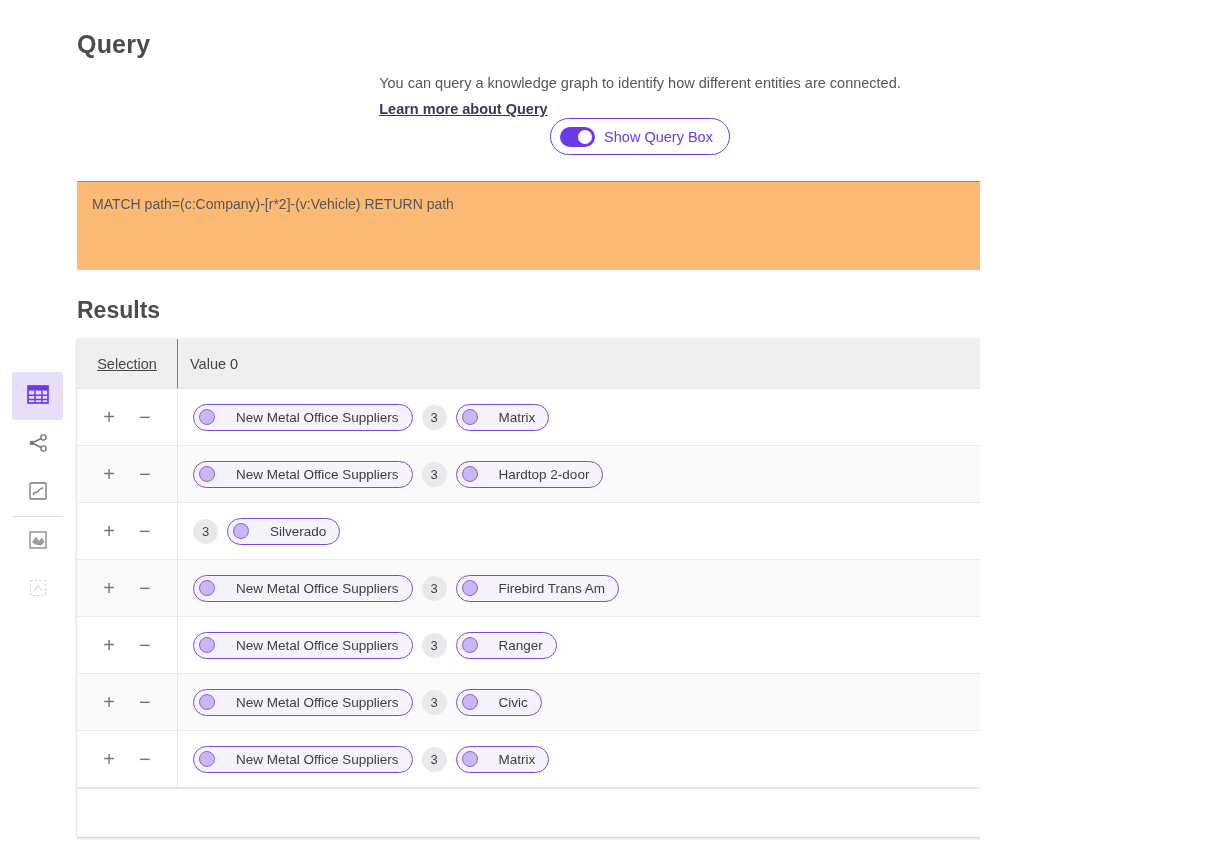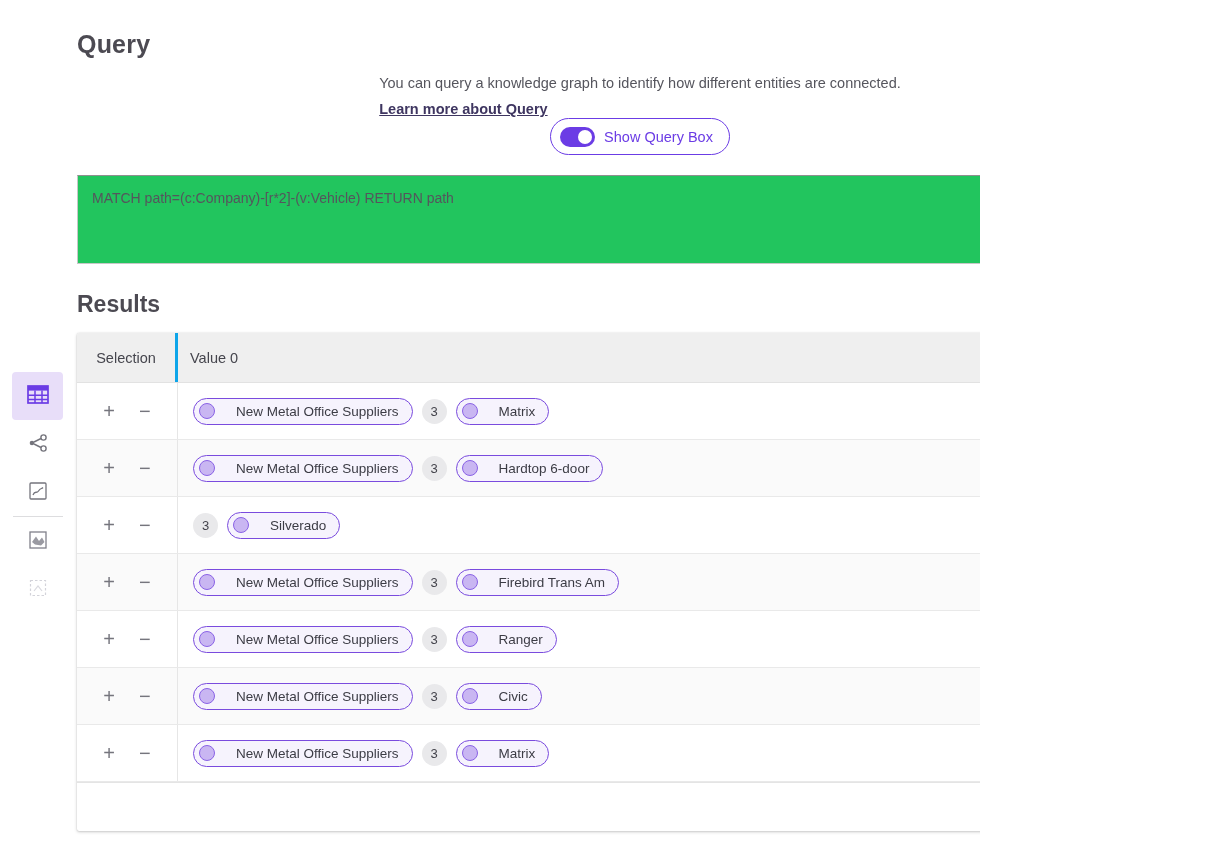--- a/index.html
+++ b/index.html
@@ -16,36 +16,36 @@
   .intro-text p { font-size:14.5px; color:#55555D; }
   .learn-link { display:inline-block; margin-top:10px; font-size:14.5px; font-weight:700; color:#3E3560; text-decoration:underline; cursor:pointer; }
 
   .toggle-pill { display:flex; align-items:center; gap:9px; height:37px; padding:0 16px 0 9px;
     border:1px solid #6B3CE5; border-radius:19px; background:#fff; cursor:pointer; }
   .toggle-track { position:relative; width:35px; height:20px; border-radius:10px; background:#6B3CE5; }
   .toggle-knob { position:absolute; top:3px; right:3px; width:14px; height:14px; border-radius:50%; background:#fff; }
   .toggle-label { font-size:14.5px; color:#6B3CE5; }
 
   
-  .query-box { margin-top:20px; border:1px solid #C7C7C7; border-top:1px solid #8F8F8F; background:#22c55e; }
+  .query-box { margin-top:26px; border:1px solid #C7C7C7; border-top:1px solid #8F8F8F; background:#fdba74; }
   .query-input { position:relative; height:87px; padding:13px 14px; font-size:14px; color:#55555D; line-height:1.35; }
   .resize-grip { position:absolute; right:3px; bottom:3px; }
   .query-footer { height:50px; border-top:1px solid #D4D4D4; display:flex; align-items:center; justify-content:flex-end; gap:11px; padding-right:23px; }
   .btn { font-family:"Liberation Sans", sans-serif; font-size:14.5px; border-radius:3px; cursor:pointer; }
   .btn-clear { width:57px; height:31px; background:#fff; border:1px solid #6B3CE5; color:#8A7EE0; }
   .btn-run { width:49px; height:31px; background:#6B3CE5; border:1px solid #6B3CE5; color:#fff; }
 
   
   .results-title { margin-top:27px; font-size:23px; font-weight:700; color:#4C4A52; }
 
   .results-card { margin-top:15px; height:498px; background:#fff; border-radius:2px;
     box-shadow:0 1px 3px rgba(70,70,70,.3), 0 0 1px rgba(70,70,70,.25); display:flex; flex-direction:column; }
 
   .thead { height:50px; background:#EFEFEF; border-bottom:1px solid #E2E2E2; display:flex; align-items:stretch; font-size:14.5px; color:#45454D; border-radius:2px 2px 0 0; }
-  .h-sel { width:101px; display:flex; align-items:center; justify-content:center; border-right:3px solid #0ea5e9; }
+  .h-sel { width:101px; display:flex; align-items:center; justify-content:center; border-right:1px solid #0ea5e9;text-decoration:underline; }
   .h-val { flex:1; display:flex; align-items:center; padding-left:12px; }
   .h-strip { width:16px; background:#F5F5F5; border-left:1px solid #E4E4E4; }
 
   .tbody { position:relative; height:399px; }
   .trow { display:flex; align-items:stretch; height:57px; border-bottom:1px solid #E9E9E9; background:#fff; }
   .trow.alt { background:#FAFAFA; }
   .cell-sel { width:101px; display:flex; align-items:center; justify-content:center; gap:20px; border-right:1px solid #E6E6E6; }
   .row-op { background:none; border:none; font-size:20px; font-weight:300; color:#75757D; cursor:pointer; line-height:1; padding:0 2px; font-family:"Liberation Sans", sans-serif; }
   .cell-val { flex:1; display:flex; align-items:center; gap:9px; padding-left:15px; }
   .cell-expand { width:66px; display:flex; align-items:center; justify-content:center; margin-right:16px; cursor:pointer; }
@@ -190,21 +190,21 @@
             <button class="row-op">−</button>
           </div>
           <div class="cell-val">
             <span class="pill">
                 <span class="pill-dot"></span>
                 <span>New Metal Office Suppliers</span>
               </span>
             <span class="hop-count">3</span>
             <span class="pill">
                 <span class="pill-dot"></span>
-                <span>Hardtop 6-door</span>
+                <span>Hardtop 2-door</span>
               </span>
           </div>
           <div class="cell-expand">
             <svg width="17" height="17" viewBox="0 0 17 17">
                 <g stroke="#55555E" stroke-width="1.2" fill="none">
                   <path d="M7 7 L3 3 M3 6.2 L3 3 L6.2 3"></path>
                   <path d="M10 10 L14 14 M14 10.8 L14 14 L10.8 14"></path>
                 </g>
               </svg>
           </div>

